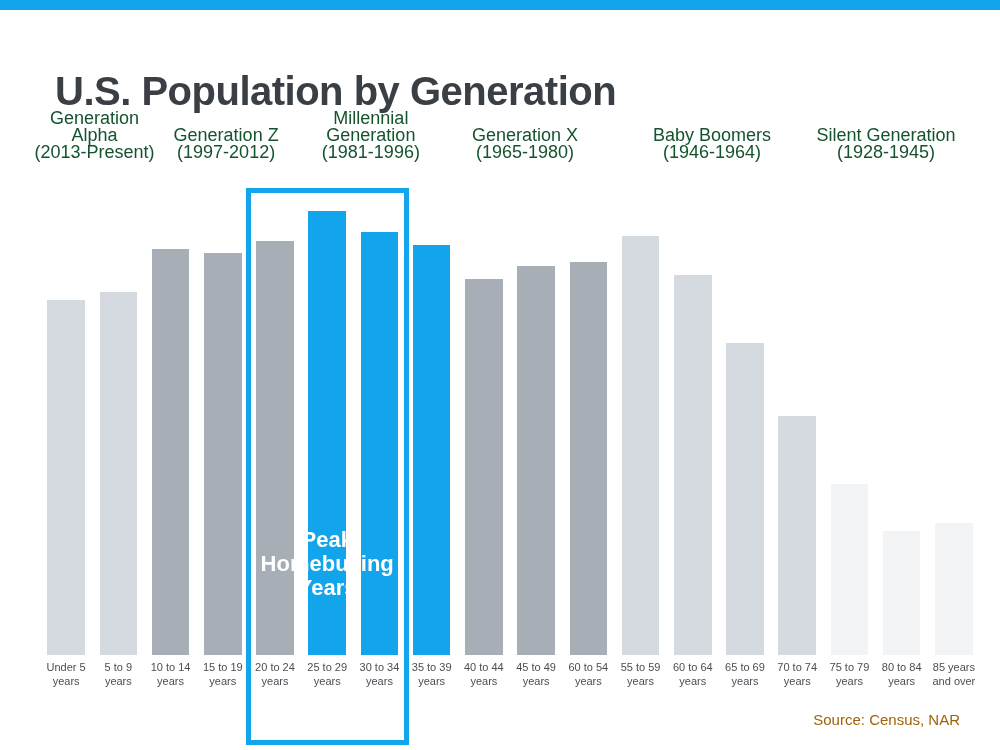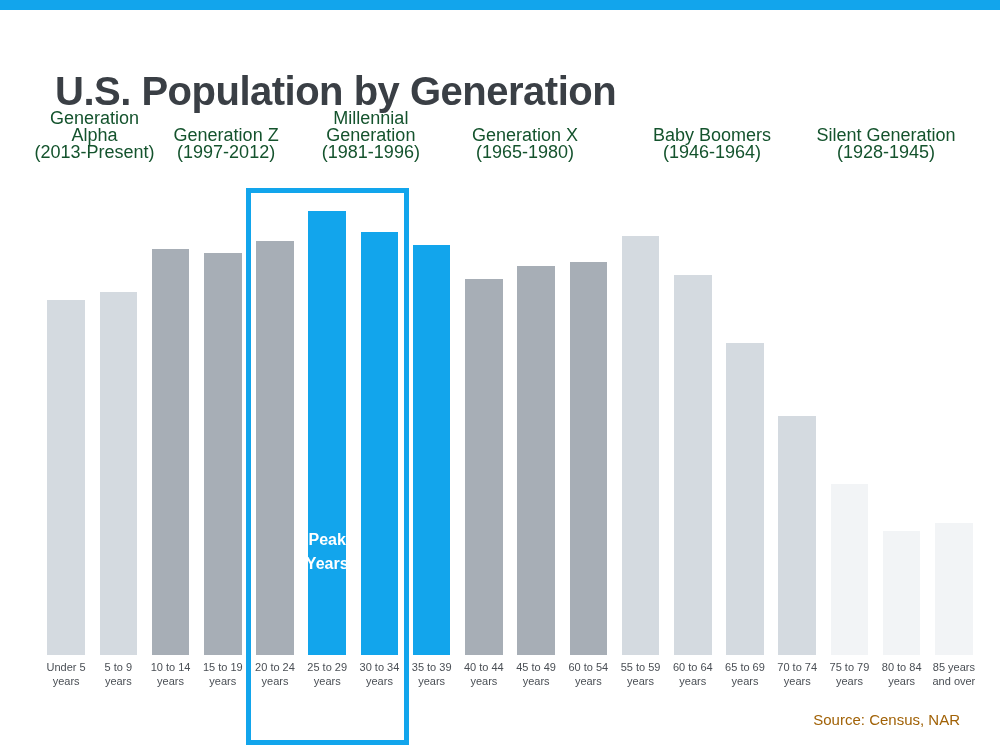--- a/index.html
+++ b/index.html
@@ -74,21 +74,21 @@
   .highlight-box {
     position: absolute;
     border: 5px solid #12a5ec;
     box-sizing: border-box;
     pointer-events: none;
   }
   .peak-text {
     position: absolute;
     text-align: center;
     color: #ffffff;
-    font-size: 16px;
+    font-size: 22px;
     font-weight: bold;
     line-height: 24px;
     z-index: 5;
   }
   .source {
     position: absolute;
     right: 40px;
     top: 711px;
     font-size: 15px;
     color: #a16207;
@@ -224,14 +224,15 @@
       <div>85 years</div>
       <div>and over</div>
     </div>
   </div>
 
 <div class="source">Source: Census, NAR</div>
 
 <div class="highlight-box" style="left: 245.889px; top: 188px; width: 162.667px; height: 557px;"></div>
 <div class="peak-text" style="left: 245.889px; width: 162.667px; top: 528px;">
     <div>Peak</div>
+    <div>Homebuying</div>
     <div>Years</div>
   </div>
 
 </body></html>

